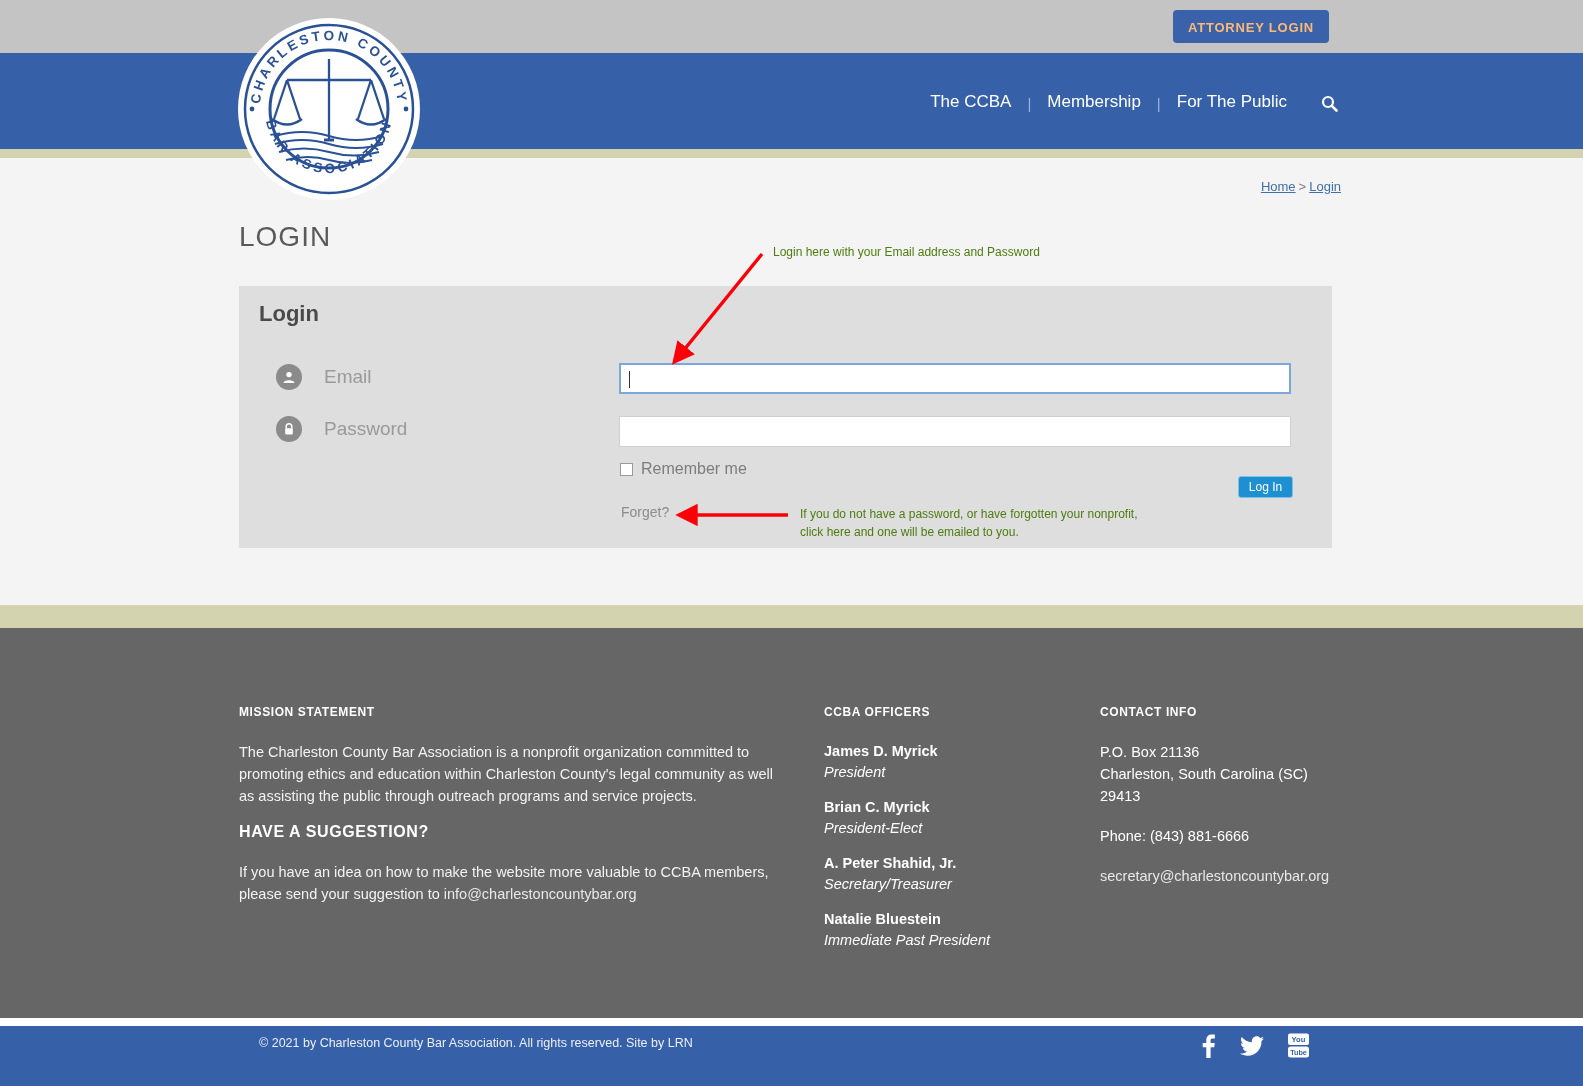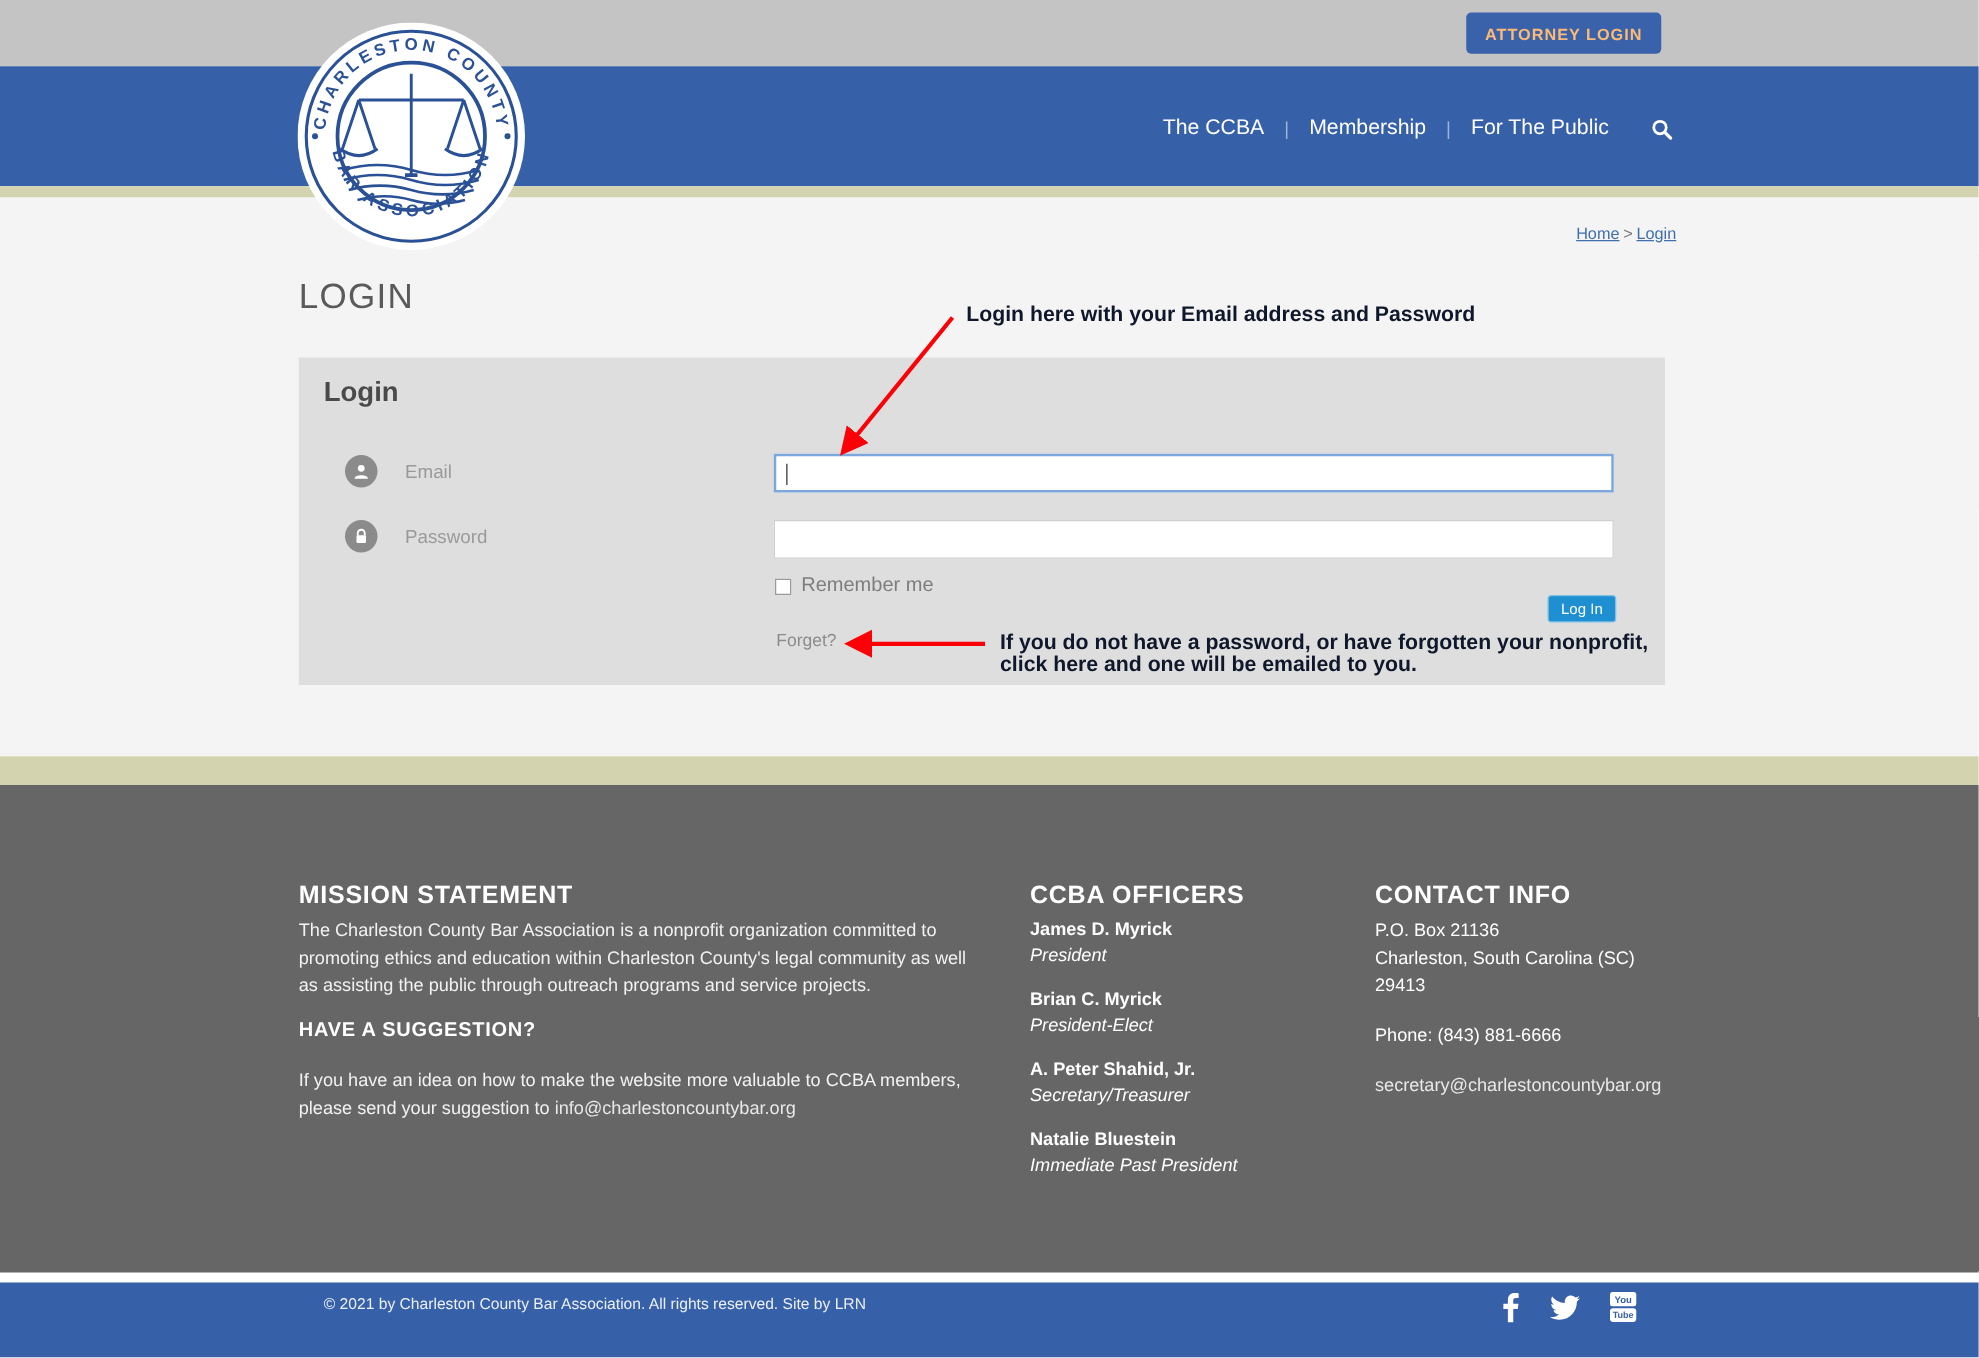--- a/index.html
+++ b/index.html
@@ -83,21 +83,21 @@
   .field-row{position:absolute;display:flex;align-items:center;}
   .row-email{left:37px;top:78px;}
   .row-pass{left:37px;top:130px;}
   .ficon{
     width:26px;height:26px;border-radius:50%;
     background:#8b8b8b;
     display:flex;align-items:center;justify-content:center;
     flex:none;
   }
   .flabel{
-    margin-left:22px;font-size:15px;color:#9a9a9a;text-align:right;
+    margin-left:22px;font-size:19px;color:#9a9a9a;text-align:right;
   }
   .input-box{
     position:absolute;
     height:31px;width:672px;left:380px;
     background:#ffffff;
     box-sizing:border-box;
   }
   .input-email{
     top:77px;border:2px solid #7ba7dd;
   }
@@ -125,43 +125,43 @@
     font-family:"Liberation Sans", sans-serif;
     font-size:12px;text-align:center;line-height:20px;
     cursor:pointer;padding:0;
   }
   .forget{
     position:absolute;left:382px;top:218px;
     font-size:14px;color:#8c8c8c;text-decoration:none;
   }
   
   .annot{
-    position:absolute;color:#0f172a;font-weight:bold;
-    font-size:17px;line-height:18px;z-index:25;
+    position:absolute;color:#4d7c0f;font-weight:normal;
+    font-size:12px;line-height:18px;z-index:25;
   }
   .annot-top{left:773px;top:243px;}
   .annot-bottom{left:800px;top:505px;}
   .arrows{position:absolute;left:0;top:0;width:1583px;height:1086px;pointer-events:none;z-index:24;}
   
   .khaki-bottom{
     position:absolute;left:0;top:605px;width:1583px;height:23px;
     background:#d3d3af;
   }
   
   .footer{
     position:absolute;left:0;top:628px;width:1583px;height:390px;
     background:#666666;color:#ffffff;
   }
   .fcol{position:absolute;}
   .fcol-mission{left:239px;top:77px;width:535px;}
   .fcol-officers{left:824px;top:77px;width:250px;}
   .fcol-contact{left:1100px;top:77px;width:290px;}
   .fhead{
-    font-size:20px;font-weight:bold;letter-spacing:.6px;
-    margin:0 0 6px 0;
+    font-size:12px;font-weight:bold;letter-spacing:.6px;
+    margin:0 0 22px 0;
   }
   .fhead-sub{
     font-size:16px;font-weight:bold;letter-spacing:.6px;
     margin:16px 0 20px 0;
   }
   .ftext{font-size:14.5px;line-height:22px;margin:0;color:#f2f2f2;}
   .flink{color:#e8e8e8;text-decoration:none;}
   .officer{margin-bottom:14px;}
   .officer-name{font-size:14.5px;font-weight:bold;line-height:21px;}
   .officer-role{font-size:14.5px;font-style:italic;line-height:21px;}

